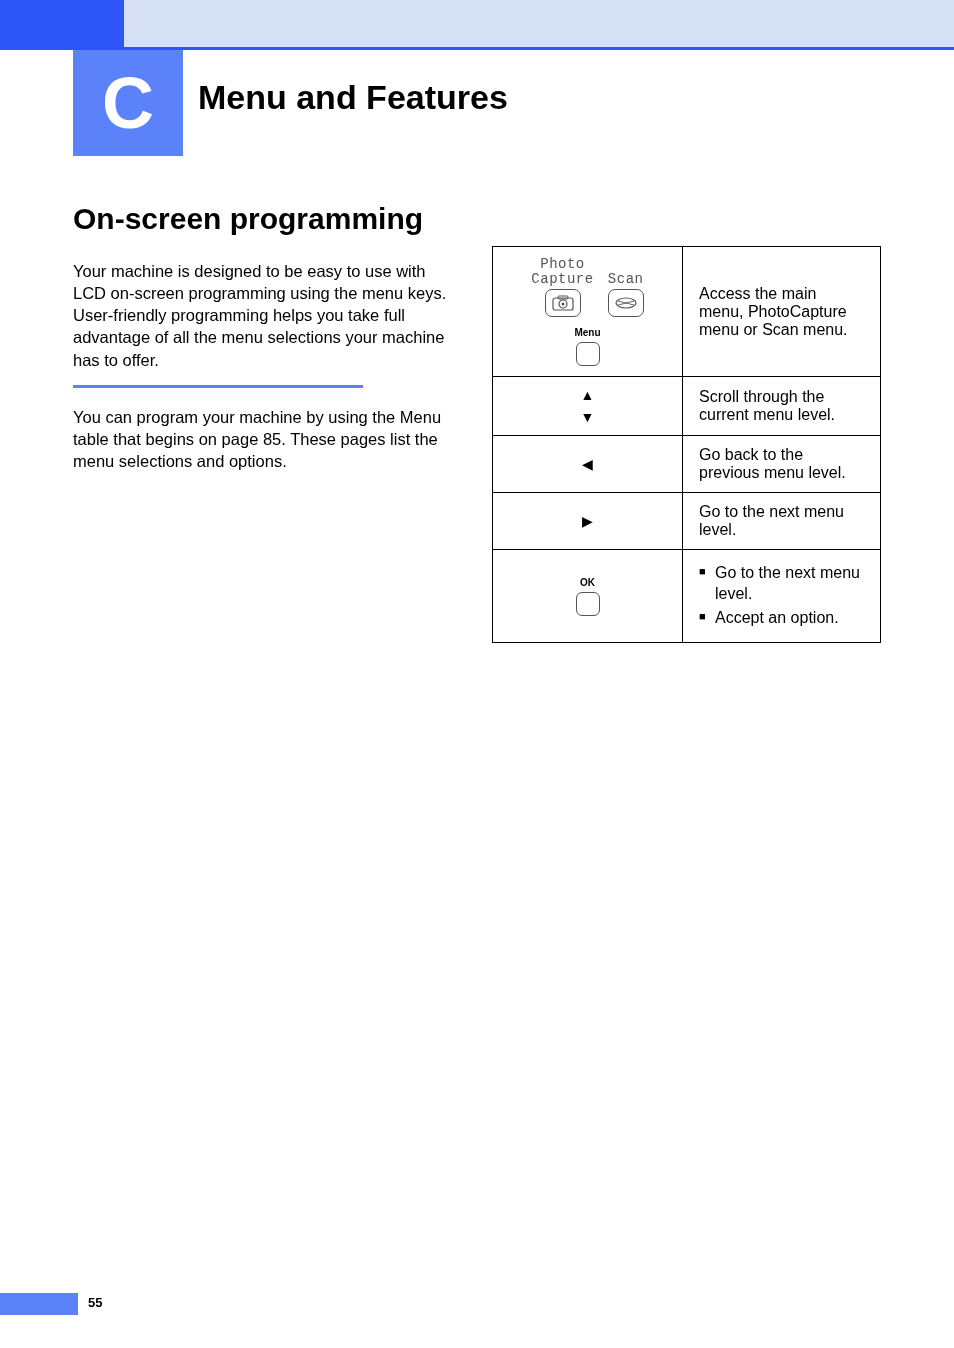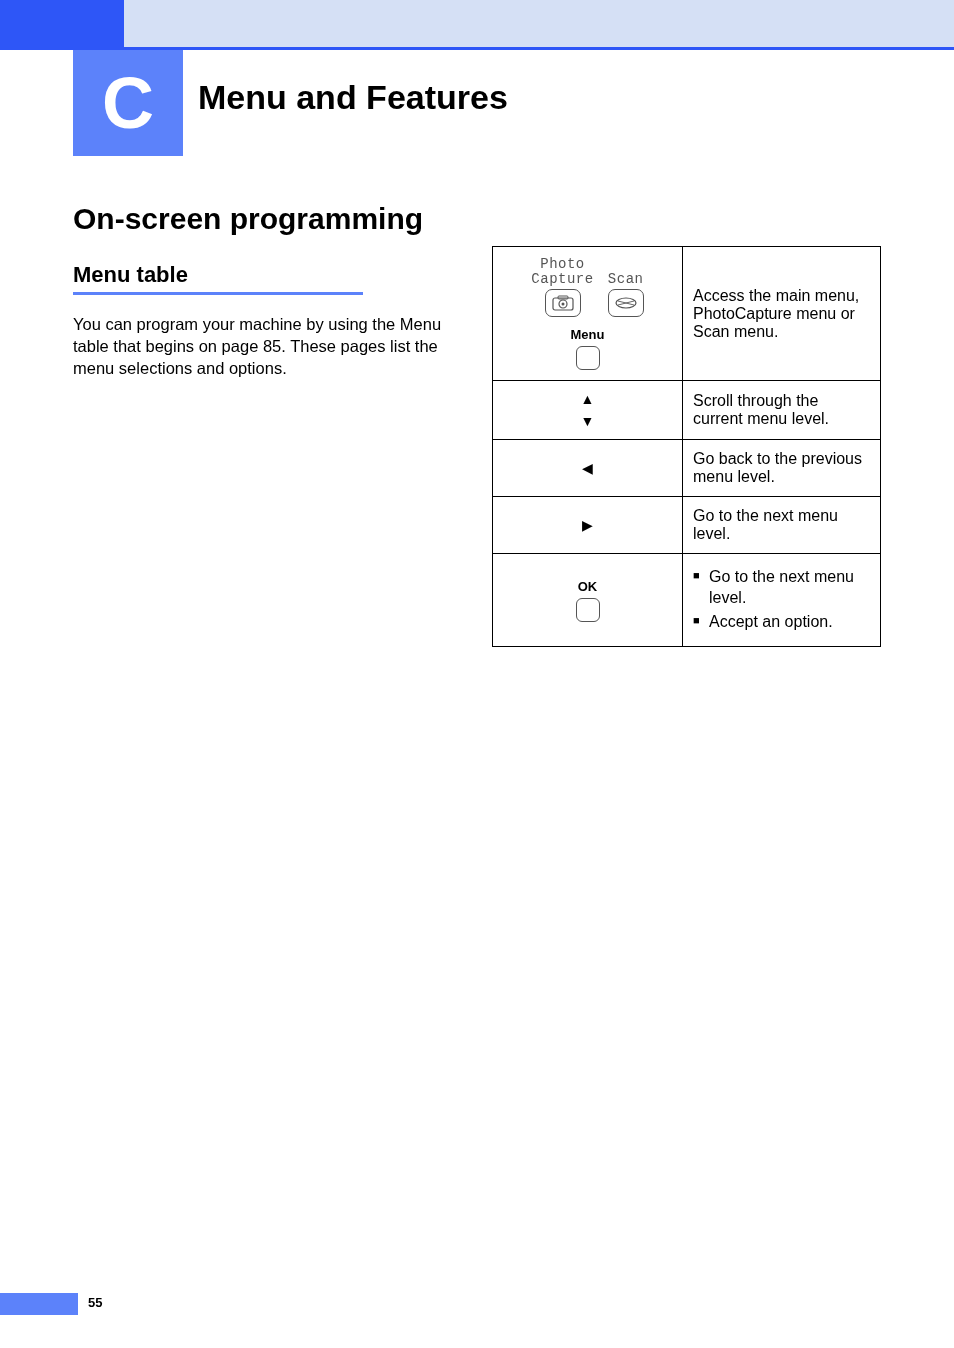--- a/index.html
+++ b/index.html
@@ -88,21 +88,21 @@
       line-height: 1.35;
       margin-bottom: 14px;
     }
     .menu-table {
       border-collapse: collapse;
       width: 100%;
       margin-top: 46px;
     }
     .menu-table td {
       border: 1.5px solid #000;
-      padding: 10px 10px;
+      padding: 10px 16px;
       font-size: 16px;
       vertical-align: middle;
     }
     .menu-table td.left {
       width: 190px;
       text-align: center;
       vertical-align: middle;
     }
     .key-graphic {
       display: flex;
@@ -138,21 +138,21 @@
     }
     .stop-inner {
       width: 16px; height: 16px; border-radius: 50%;
       border: 1.6px solid #c02020;
       display:flex; align-items:center; justify-content:center;
     }
     .stop-sq {
       width:6px; height:6px; border:1.2px solid #c02020; border-radius:2px;
     }
     .k-label {
-      font-size: 13px;
+      font-size: 10px;
       font-weight: bold;
     }
     .arrow {
       font-size: 14px;
     }
     .arrow-col { display:flex; flex-direction:column; gap:6px; align-items:center; }
     .bullet-list { list-style:none; }
     .bullet-list li { position:relative; padding-left:16px; margin:3px 0; line-height:1.3;}
     .bullet-list li::before {
       content:"■"; position:absolute; left:0; top:1px; font-size:11px;
@@ -182,21 +182,21 @@
 </div>
 
 <div class="chapter-badge">
   <span class="chapter-letter">C</span>
 </div>
 <div class="chapter-title">Menu and Features</div>
 
 <div class="content">
   <div class="col">
     <div class="h1">On-screen programming</div>
-    <div class="h2">Menu table</div>
+    <p class="para">Your machine is designed to be easy to use with LCD on-screen programming using the menu keys. User-friendly programming helps you take full advantage of all the menu selections your machine has to offer.</p>
     <div class="h2-rule"></div>
     <p class="para">You can program your machine by using the Menu table that begins on page 85. These pages list the menu selections and options.</p>
   </div>
 
   <div class="col">
 
     <table class="menu-table">
 
       <tbody>
           <tr>

